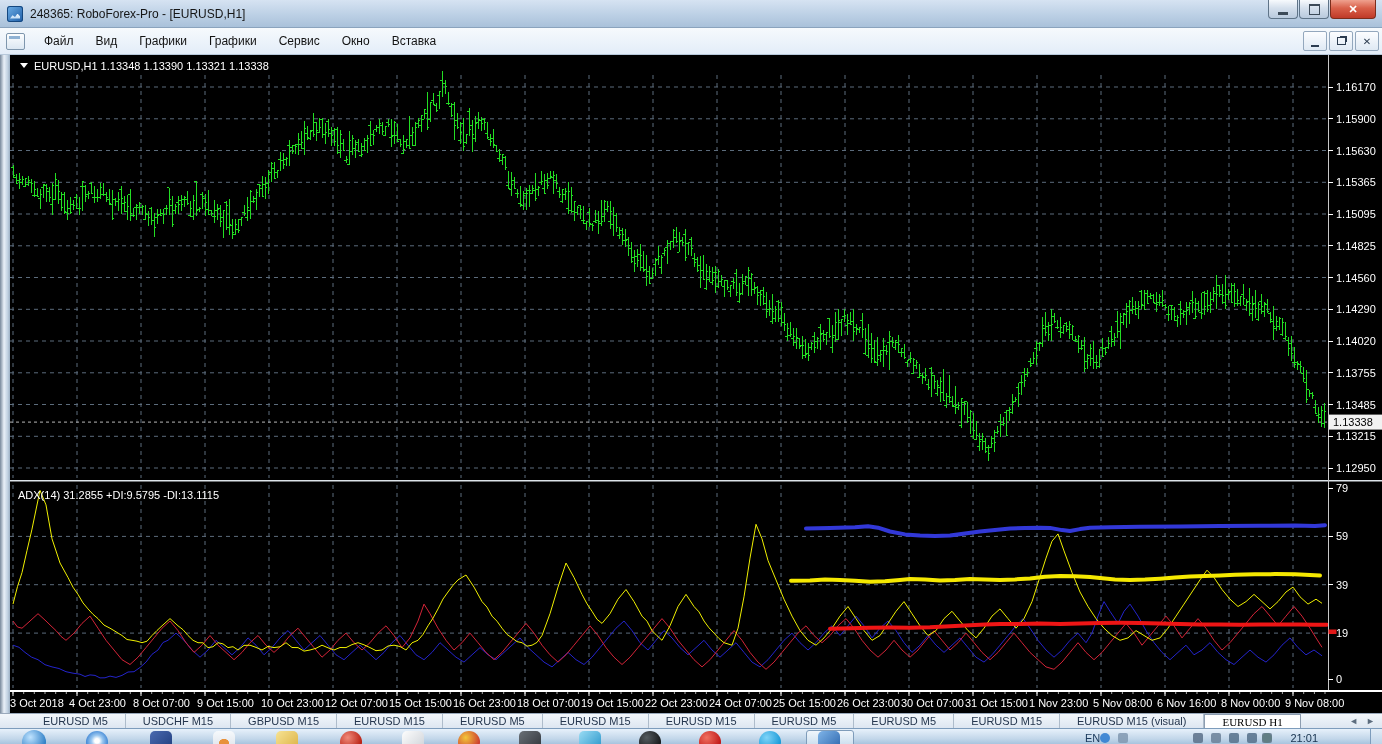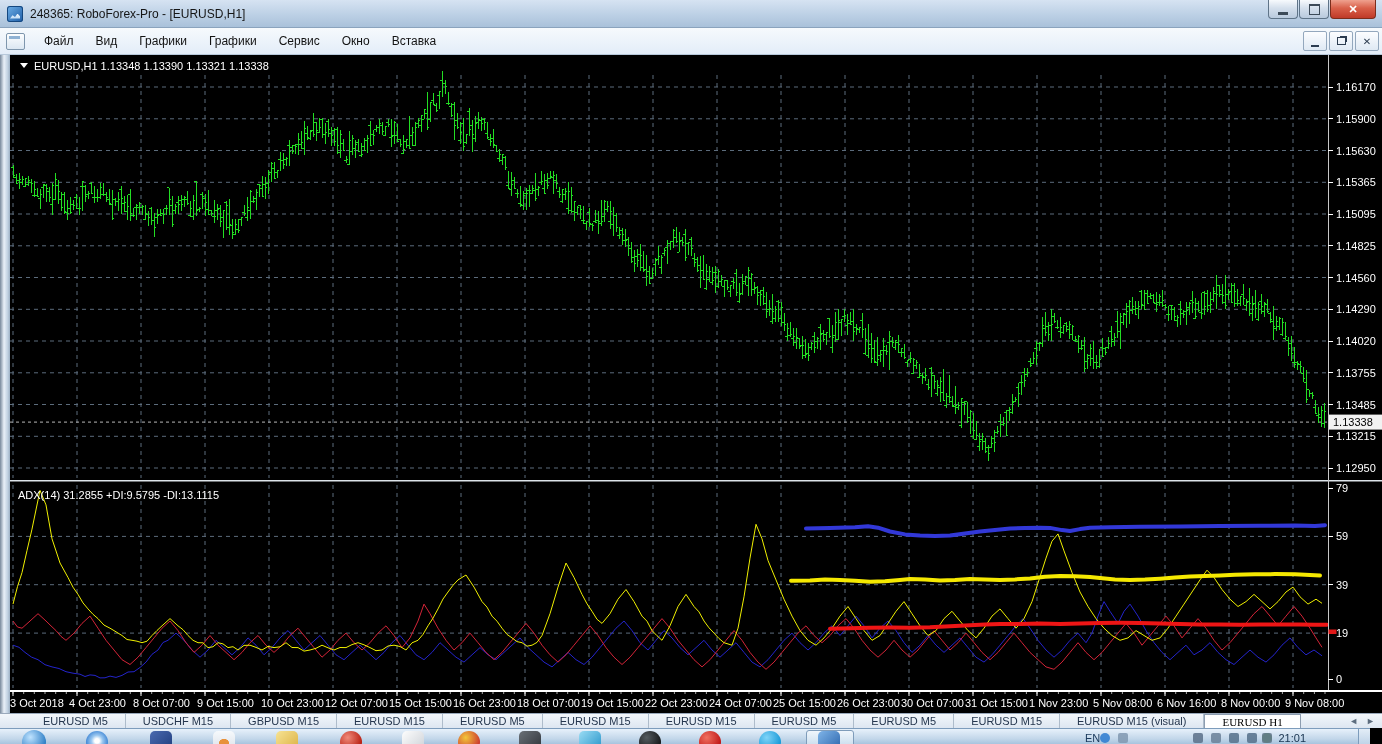--- a/index.html
+++ b/index.html
@@ -54,21 +54,21 @@
   .tabbar{position:absolute;top:713px;left:0;right:0;height:15px;box-sizing:border-box;
     background:linear-gradient(#f3f7fb,#dde6f1);border-top:1px solid #9aa9bb;
     display:flex;align-items:flex-start;padding-left:26px;overflow:hidden;z-index:7;}
   .tab{flex:none;font-size:11px;line-height:15px;padding:0 17px;color:#25364e;
     border-right:1px solid #aebccb;white-space:nowrap;cursor:default;text-align:center;}
   .tab.active{background:#ffffff;border:1px solid #8d9db0;border-bottom:none;color:#000;font-family:Liberation Serif, serif;}
   .tab-scroll{position:absolute;right:3px;top:0;font-size:9px;color:#5c6c7e;display:flex;}
   .tab-scroll span{padding:0 4px;line-height:15px;}
 
   
-  .taskbar{position:absolute;top:728px;left:0;right:12px;height:16px;overflow:hidden;z-index:8;
+  .taskbar{position:absolute;top:728px;left:0;right:0;height:16px;overflow:hidden;z-index:8;
     background:linear-gradient(#e7f1fb,#c3d7ea 60%,#a3c0dc);border-top:1px solid #7d9cbc;text-align:right;}
   .task-icon{position:absolute;top:2px;width:22px;height:22px;border-radius:5px;}
   .task-icon.orb{border-radius:50%;}
   .task-active-bg{position:absolute;left:806px;top:1px;width:46px;height:15px;
     border:1px solid #7f9cba;border-radius:3px;background:linear-gradient(#f0f6fc,#cadded);}
   .tray-text{position:absolute;top:3px;font-size:11px;color:#1b3a5c;}
   .tray-ico{position:absolute;top:4px;width:10px;height:10px;border-radius:2px;opacity:.85;}
   .clock{position:absolute;top:3px;right:64px;font-size:11px;color:#16324e;}
   .show-desktop{position:absolute;right:0;top:0;width:11px;height:16px;
     border-left:1px solid #7d9cbc;background:linear-gradient(#e3edf7,#bdd2e7);}

